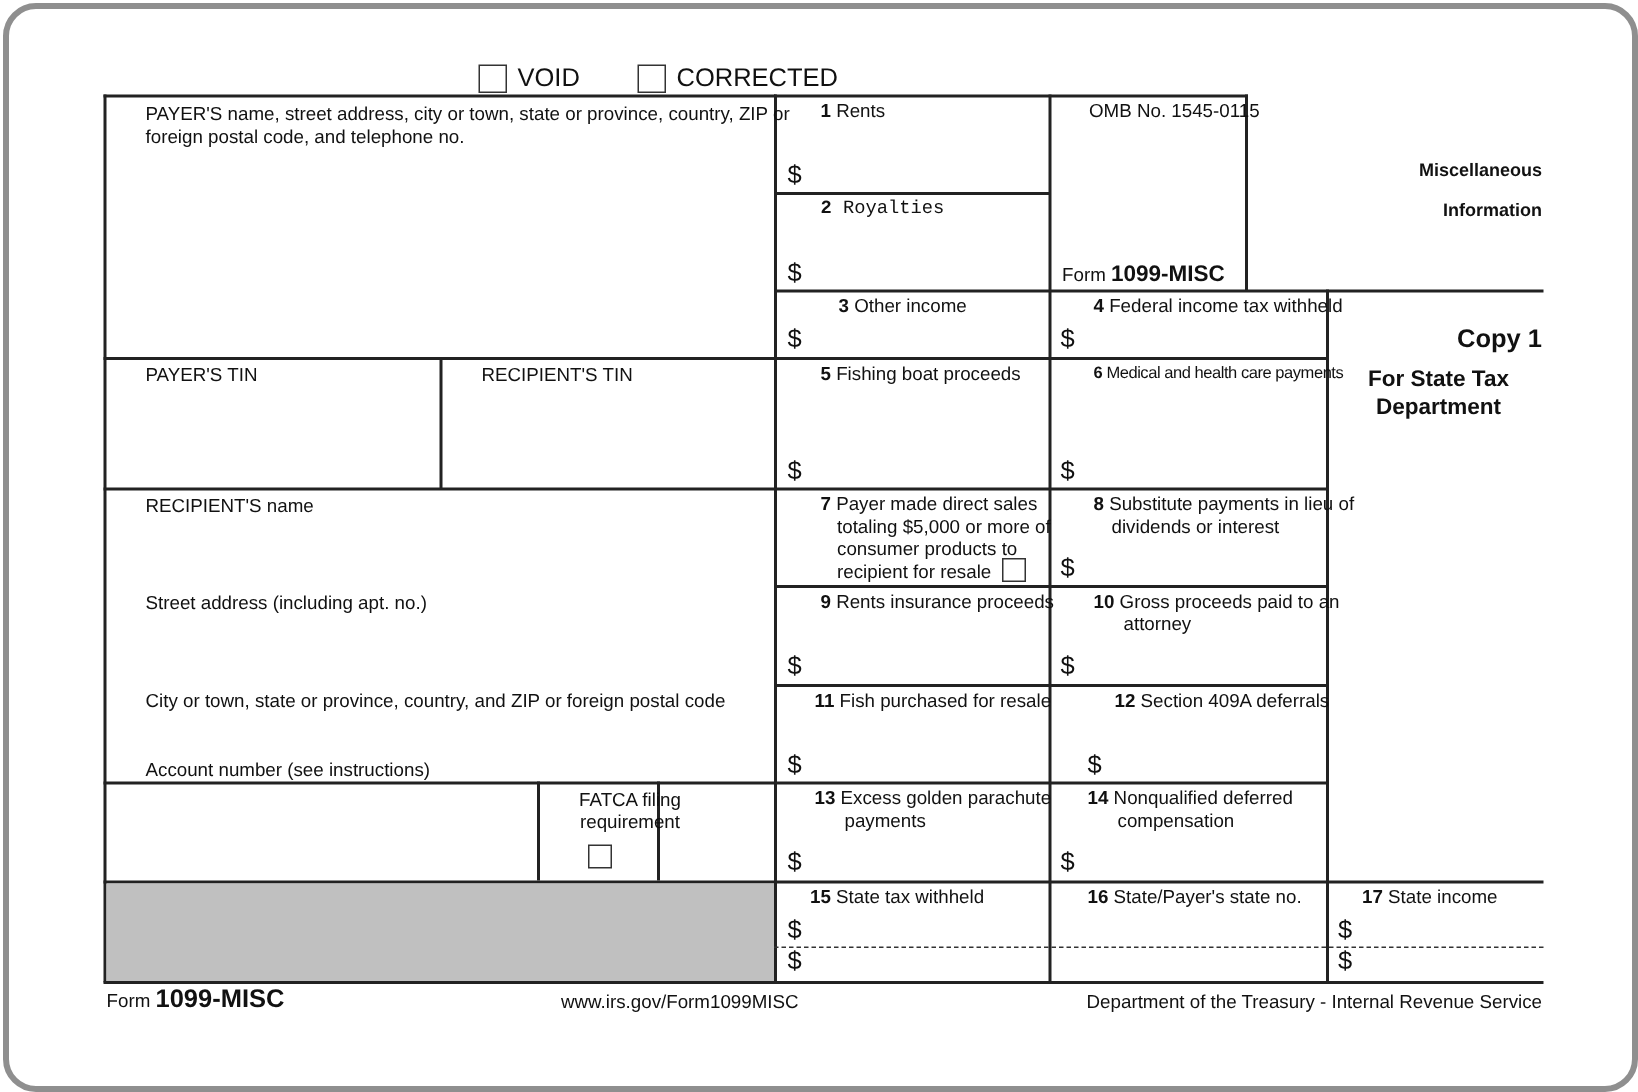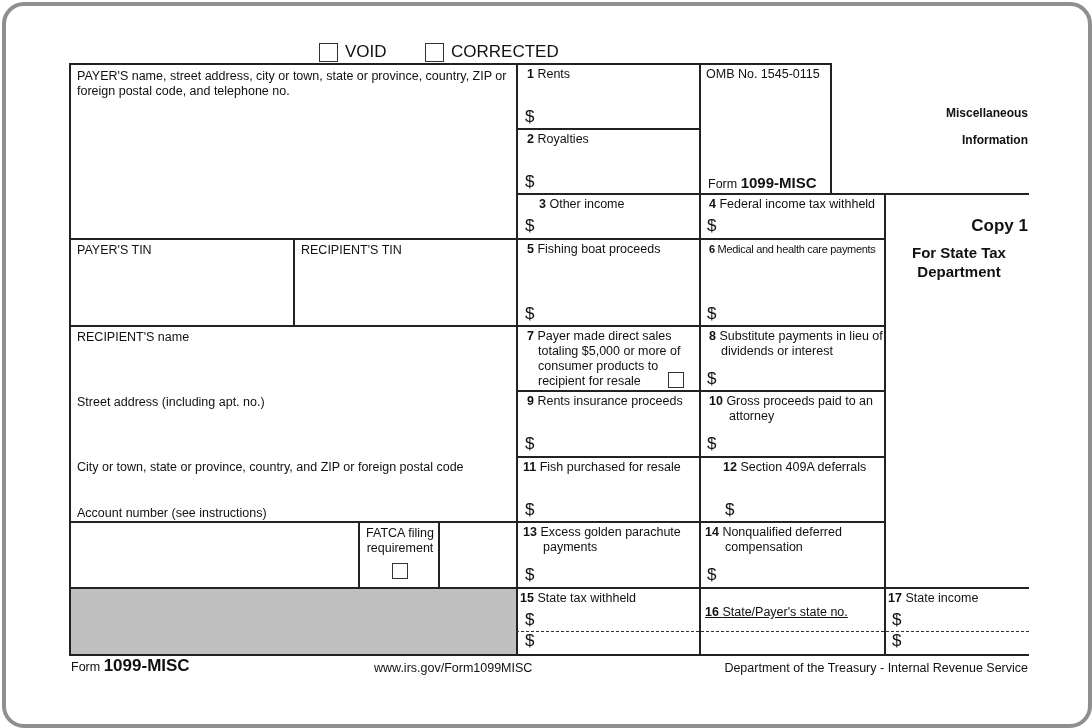--- a/index.html
+++ b/index.html
@@ -8,21 +8,21 @@
     font-family:"Liberation Sans", sans-serif; color:#111;
   }
   .frame {
     position:absolute; left:2px; top:2px; width:1082px; height:718px;
     border:4px solid #8f8f8f; border-radius:22px; background:#fff;
   }
   .abs { position:absolute; }
   .hl { position:absolute; height:0; border-top:2px solid #222; }
   .vl { position:absolute; width:0; border-left:2px solid #222; }
   .dl { position:absolute; height:0; border-top:1px dashed #333; }
-  .lbl { position:absolute; font-size:12.5px; line-height:15px; color:#111; white-space:nowrap; }
+  .lbl { position:absolute; font-size:12.5px; line-height:15px; color:#111; white-space:nowrap;margin-left:20px; }
   .lbl b { font-weight:bold; }
   .wrap { white-space:normal; }
   .dollar { position:absolute; font-size:17px; color:#111; }
   .cb { position:absolute; border:1px solid #333; background:#fff; box-sizing:border-box; }
   .field { position:absolute; }
   .big { font-weight:bold; font-size:12px; text-align:right; line-height:27px; }
   .topcb { width:19px; height:19px; }
   .topcb-label { font-size:17px; }
 </style>
 </head>
@@ -104,21 +104,21 @@
   <div>For State Tax</div>
   <div>Department</div>
 </div>
 
 <div class="field" style="left:518px;top:65px;width:181px;height:63px;">
   <div class="lbl" style="left:9px;top:2px;"><b>1</b> <span>Rents</span></div>
   <div class="dollar" style="left:7px;top:42px;">$</div>
 </div>
 
 <div class="field" style="left:518px;top:130px;width:181px;height:63px;">
-  <div class="lbl" style="left:9px;top:2px;"><b>2</b> <span>Royalties</span></div>
+  <div class="lbl" style="left:9px;top:2px;font-family:Liberation Mono, monospace;"><b>2</b> <span>Royalties</span></div>
   <div class="dollar" style="left:7px;top:42px;">$</div>
 </div>
 
 <div class="field" style="left:518px;top:195px;width:181px;height:43px;">
   <div class="lbl" style="left:21px;top:2px;"><b>3</b> <span>Other income</span></div>
   <div class="dollar" style="left:7px;top:21px;">$</div>
 </div>
 
 <div class="field" style="left:701px;top:195px;width:150px;height:43px;">
   <div class="lbl" style="left:8px;top:2px;"><b>4</b> <span>Federal income tax withheld</span></div>
@@ -175,21 +175,21 @@
   <div class="dollar" style="left:6px;top:42px;">$</div>
 </div>
 
 <div class="field" style="left:518px;top:589px;width:181px;height:65px;">
   <div class="lbl" style="left:2px;top:2px;"><b>15</b> <span>State tax withheld</span></div>
   <div class="dollar" style="left:7px;top:21px;">$</div>
   <div class="dollar" style="left:7px;top:42px;">$</div>
 </div>
 
 <div class="field" style="left:701px;top:589px;width:183px;height:65px;">
-  <div class="lbl" style="left:4px;top:16px;text-decoration:underline;"><b>16</b> <span>State/Payer's state no.</span></div>
+  <div class="lbl" style="left:4px;top:2px;"><b>16</b> <span>State/Payer's state no.</span></div>
 </div>
 
 <div class="field" style="left:886px;top:589px;width:143px;height:65px;">
   <div class="lbl" style="left:2px;top:2px;"><b>17</b> <span>State income</span></div>
   <div class="dollar" style="left:6px;top:21px;">$</div>
   <div class="dollar" style="left:6px;top:42px;">$</div>
 </div>
 
 <div class="abs" style="left:71px;top:656px;font-size:12.5px;">
   <span>Form</span>

